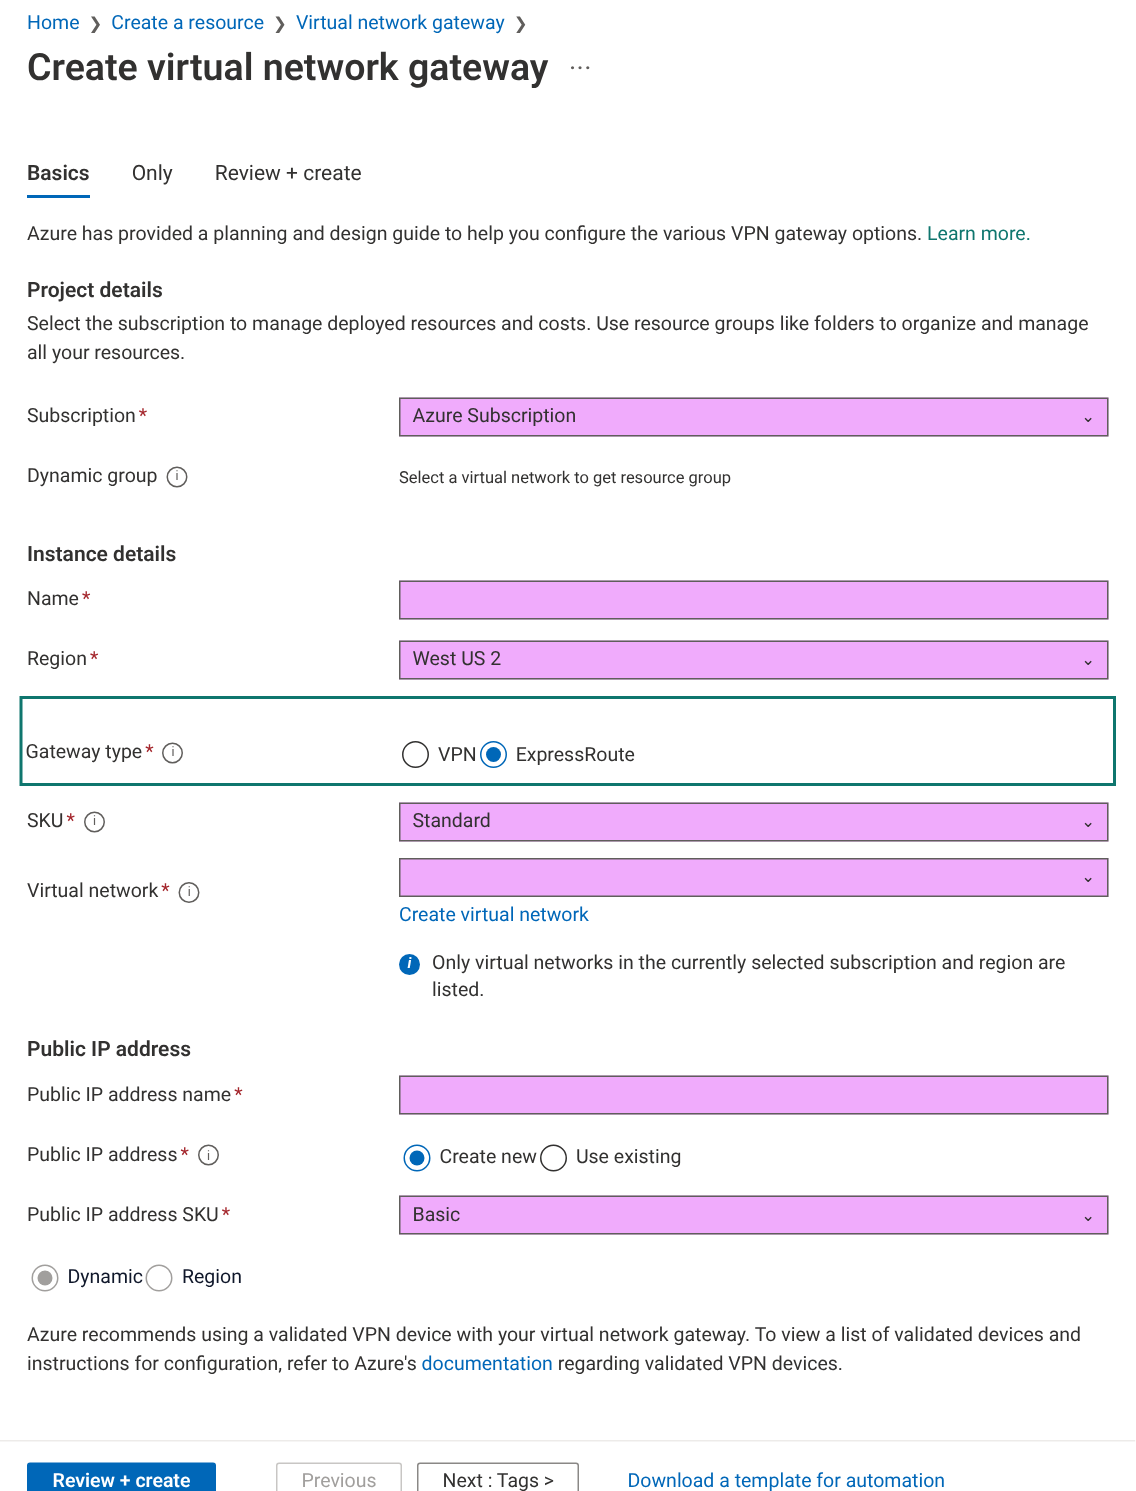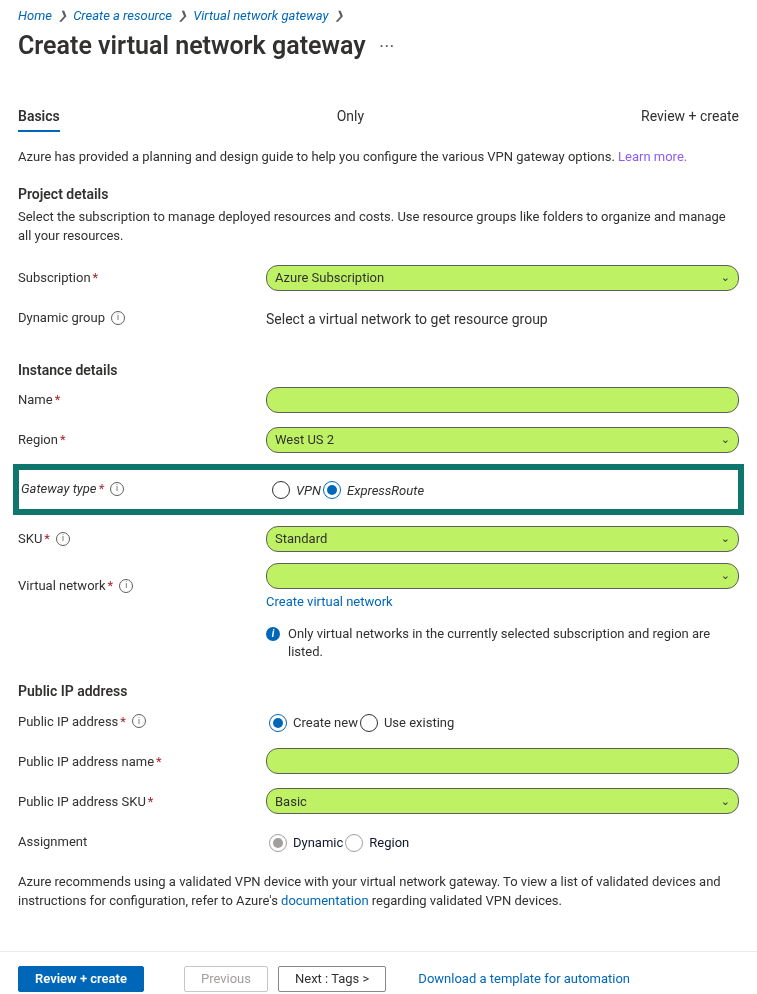--- a/index.html
+++ b/index.html
@@ -13,44 +13,42 @@
     width: 757px;
   }
   .container { padding: 8px 18px 0 18px; }
   .breadcrumb {
     display: flex;
     align-items: center;
     gap: 6px;
     font-size: 13px;
     margin-bottom: 8px;
     flex-wrap: wrap;
-    font-style: italic;
   }
   .breadcrumb a { color: #0067b8; text-decoration: none; cursor: pointer; }
   .breadcrumb .chev { color: #605e5c; font-size: 11px; }
   h1.page-title {
     font-size: 25px;
     font-weight: 600;
     margin: 4px 0 48px 0;
     display: flex;
     align-items: center;
     gap: 14px;
   }
   .more-dots { color: #605e5c; font-size: 14px; letter-spacing: 1px; cursor: pointer; }
   .tabs {
     display: flex;
     gap: 28px;
     border-bottom: none;
     margin-bottom: 16px;
-    justify-content: space-between;
   }
   .tab { padding-bottom: 6px; cursor: pointer; font-size: 14px; color: #323130; }
   .tab.active { font-weight: 600; border-bottom: 2px solid #0067b8; }
   .desc { font-size: 13px; margin-bottom: 20px; line-height: 1.4; }
-  .desc a { color: #8b5cf6; text-decoration: none; }
+  .desc a { color: #0f766e; text-decoration: none; }
   h2.section { font-size: 14px; font-weight: 600; margin: 18px 0 6px 0; }
   .subdesc { font-size: 13px; line-height: 1.45; margin-bottom: 16px; color: #323130; }
   .form-row {
     display: flex;
     align-items: center;
     min-height: 32px;
     margin-bottom: 8px;
   }
   .form-label {
     width: 248px;
@@ -73,33 +71,33 @@
     line-height: 1;
     font-style: normal;
     font-family: "Segoe UI", sans-serif;
   }
   .info-icon::before { content: "i"; }
   .form-control { flex: 1; }
   .select, .textbox {
     width: 100%;
     height: 26px;
     border: 1px solid #605e5c;
-    border-radius: 12px;
+    border-radius: 0;
     padding: 0 8px;
     font-size: 13px;
-    background: #bef264;
+    background: #f0abfc;
     position: relative;
     display: flex;
     align-items: center;
     justify-content: space-between;
     cursor: pointer;
   }
   .select .chev-down { color: #323130; font-size: 11px; }
   .textbox { cursor: text; }
-  .static-text { font-size: 14px; padding-top: 2px; }
+  .static-text { font-size: 11px; padding-top: 2px; }
   .link { color: #0067b8; text-decoration: none; cursor: pointer; font-size: 13px; }
   .under-link { margin-top: 5px; }
   .radio-group { display: flex; gap: 2px; align-items: flex-start; padding-top:3px; padding-left:3px;}
   .radio {
     display: flex;
     align-items: center;
     gap: 6px;
     cursor: pointer;
     font-size: 13px;
   }
@@ -115,25 +113,24 @@
   .radio.selected .circle::after {
     content: "";
     width: 10px; height: 10px;
     background: #0067b8;
     border-radius: 50%;
   }
   .radio.disabled { color: #0f172a; cursor: default; }
   .radio.disabled .circle { border-color: #a19f9d; }
   .radio.disabled.selected .circle::after { background: #a19f9d; }
   .highlight-box {
-    border: 6px solid #0f766e;
-    padding: 3px 2px 4px 2px;
+    border: 2px solid #0f766e;
+    padding: 20px 2px 4px 2px;
     margin-left: -5px;
     margin-right: -5px;
-    font-style: italic;
   }
   .highlight-box .form-row { margin-bottom: 0; }
   .note-row {
     display: flex;
     gap: 8px;
     margin: 16px 0 8px 248px;
     font-size: 13px;
     line-height: 1.4;
   }
   .note-row .info-icon-big {
@@ -300,62 +297,59 @@
 
   <div class="note-row">
     <span class="info-icon-big">i</span>
     <span>Only virtual networks in the currently selected subscription and region are listed.</span>
   </div>
 
   <h2 class="section" style="margin-top:22px;">Public IP address</h2>
 
   <div class="form-row">
     <div class="form-label">
+      <span><span>Public IP address name</span><span class="req">*</span></span>
+    </div>
+    <div class="form-control">
+      <div class="textbox"></div>
+    </div>
+  </div>
+
+  <div class="form-row">
+    <div class="form-label">
       <span><span>Public IP address</span><span class="req">*</span></span>
       <span class="info-icon"></span>
     </div>
     <div class="form-control">
       <div class="radio-group">
         <div class="radio selected">
           <span class="circle"></span>
           <span>Create new</span>
         </div>
         <div class="radio">
           <span class="circle"></span>
           <span>Use existing</span>
         </div>
       </div>
     </div>
   </div>
 
   <div class="form-row">
     <div class="form-label">
-      <span><span>Public IP address name</span><span class="req">*</span></span>
-    </div>
-    <div class="form-control">
-      <div class="textbox"></div>
-    </div>
-  </div>
-
-  <div class="form-row">
-    <div class="form-label">
       <span><span>Public IP address SKU</span><span class="req">*</span></span>
     </div>
     <div class="form-control">
       <div class="select">
         <span>Basic</span>
         <span class="chev-down">⌄</span>
       </div>
     </div>
   </div>
 
   <div class="form-row">
-    <div class="form-label">
-      <span>Assignment</span>
-    </div>
     <div class="form-control">
       <div class="radio-group">
         <div class="radio disabled selected">
           <span class="circle"></span>
           <span>Dynamic</span>
         </div>
         <div class="radio disabled">
           <span class="circle"></span>
           <span>Region</span>
         </div>

